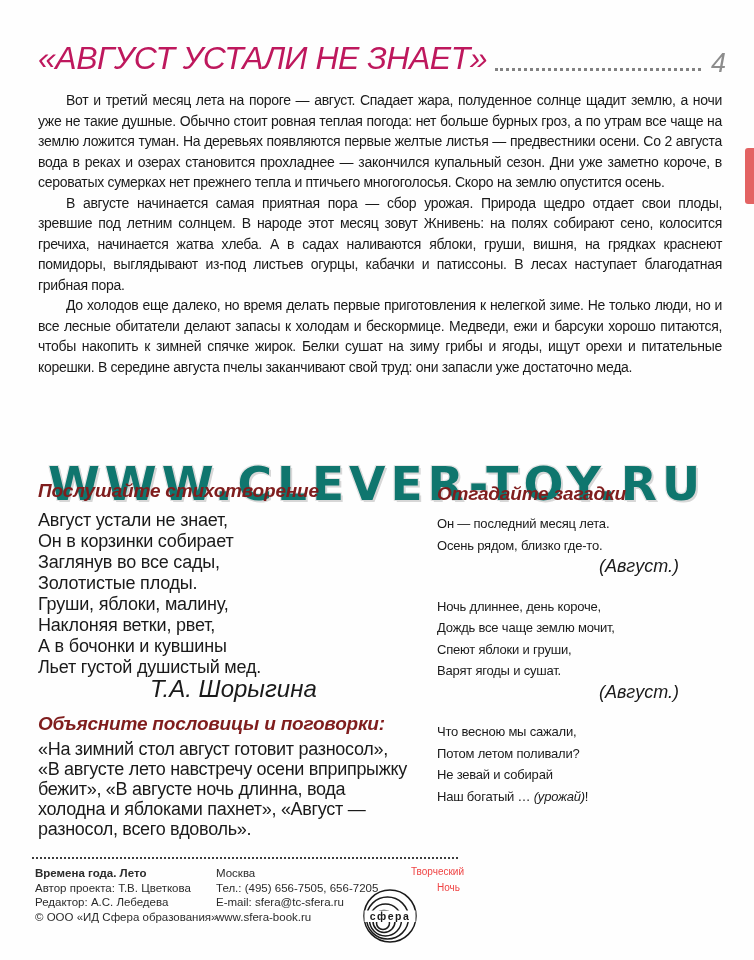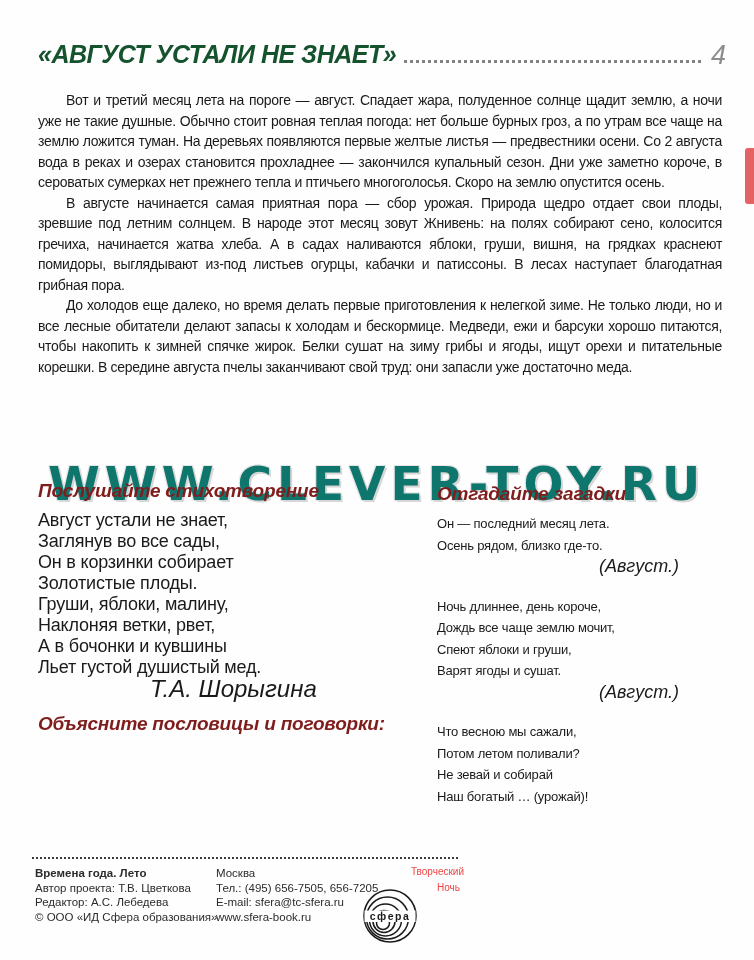--- a/index.html
+++ b/index.html
@@ -17,22 +17,22 @@
     text-shadow: 2px 2px 0 #d7d7d7, -1px -1px 0 #e6e6e6, 1px -1px 0 #e2e2e2, -1px 1px 0 #e2e2e2;
   }
   .layer { position:absolute; z-index:1; }
 
   
   .title-row {
     left:38px; right:28px; top:40px;
     display:flex; align-items:flex-end;
   }
   .page-title {
-    font-size:25px; font-weight:bold; font-style:italic;
-    color:#14532d; letter-spacing:-0.5px; white-space:nowrap;
+    font-size:32px; font-weight:normal; font-style:italic;
+    color:#be185d; letter-spacing:-0.5px; white-space:nowrap;
   }
   .leader {
     flex:1; height:0; border-bottom:3.5px dotted #828282;
     margin:0 10px 6px 8px;
   }
   .page-num {
     font-size:27px; font-style:italic; font-weight:500; color:#8d8d8d;
     margin-bottom:-2px;
   }
 
@@ -58,21 +58,21 @@
   .proverbs-text {
     margin:0; font-size:18px; line-height:20px; letter-spacing:-0.3px;
     text-align:left; hyphens:auto;
   }
   .riddle { margin:0 0 18px 0; }
   .riddle-line { font-size:13px; line-height:21.5px; letter-spacing:-0.2px; }
   .riddle-answer {
     font-size:18px; line-height:21.5px; font-style:italic;
     text-align:right; padding-right:12px;
   }
-  .italic { }
+  .italic { font-style:italic; }
 
   
   .red-mark {
     right:0; top:148px; width:9px; height:56px;
     border-radius:3px 0 0 3px; opacity:.9;
   }
 
   
   .footer-divider {
     left:32px; top:857px; width:426px; height:0;
@@ -106,30 +106,31 @@
 
   <div class="layer body-text">
     <p class="para">Вот и третий месяц лета на пороге — август. Спадает жара, полуденное солнце щадит землю, а ночи уже не такие душные. Обычно стоит ровная теплая погода: нет больше бурных гроз, а по утрам все чаще на землю ложится туман. На деревьях появляются первые желтые листья — предвестники осени. Со 2 августа вода в реках и озерах становится прохладнее — закончился купальный сезон. Дни уже заметно короче, в сероватых сумерках нет прежнего тепла и птичьего многоголосья. Скоро на землю опустится осень.</p>
     <p class="para">В августе начинается самая приятная пора — сбор урожая. Природа щедро отдает свои плоды, зревшие под летним солнцем. В народе этот месяц зовут Жнивень: на полях собирают сено, колосится гречиха, начинается жатва хлеба. А в садах наливаются яблоки, груши, вишня, на грядках краснеют помидоры, выглядывают из-под листьев огурцы, кабачки и патиссоны. В лесах наступает благодатная грибная пора.</p>
     <p class="para">До холодов еще далеко, но время делать первые приготовления к нелегкой зиме. Не только люди, но и все лесные обитатели делают запасы к холодам и бескормице. Медведи, ежи и барсуки хорошо питаются, чтобы накопить к зимней спячке жирок. Белки сушат на зиму грибы и ягоды, ищут орехи и питательные корешки. В середине августа пчелы заканчивают свой труд: они запасли уже достаточно меда.</p>
   </div>
 
   <div class="layer col-left">
     <div class="sec-heading">Послушайте стихотворение</div>
     <div class="poem-line">Август устали не знает,</div>
+    <div class="poem-line">Он в корзинки собирает</div>
     <div class="poem-line">Заглянув во все сады,</div>
-    <div class="poem-line">Он в корзинки собирает</div>
     <div class="poem-line">Золотистые плоды.</div>
     <div class="poem-line">Груши, яблоки, малину,</div>
     <div class="poem-line">Наклоняя ветки, рвет,</div>
     <div class="poem-line">А в бочонки и кувшины</div>
     <div class="poem-line">Льет густой душистый мед.</div>
     <div class="poem-author">Т.А. Шорыгина</div>
 
     <div class="sec-heading proverbs-heading">Объясните пословицы и поговорки:</div>
+    <p class="proverbs-text">«На зимний стол август готовит разносол», «В августе лето навстречу осени вприпрыжку бежит», «В августе ночь длинна, вода холодна и яблоками пахнет», «Август — разносол, всего вдоволь».</p>
   </div>
 
   <div class="layer col-right">
     <div class="sec-heading">Отгадайте загадки</div>
 
     <div class="riddle">
       <div class="riddle-line">Он — последний месяц лета.</div>
       <div class="riddle-line">Осень рядом, близко где-то.</div>
       <div class="riddle-answer">(Август.)</div>
     </div>

